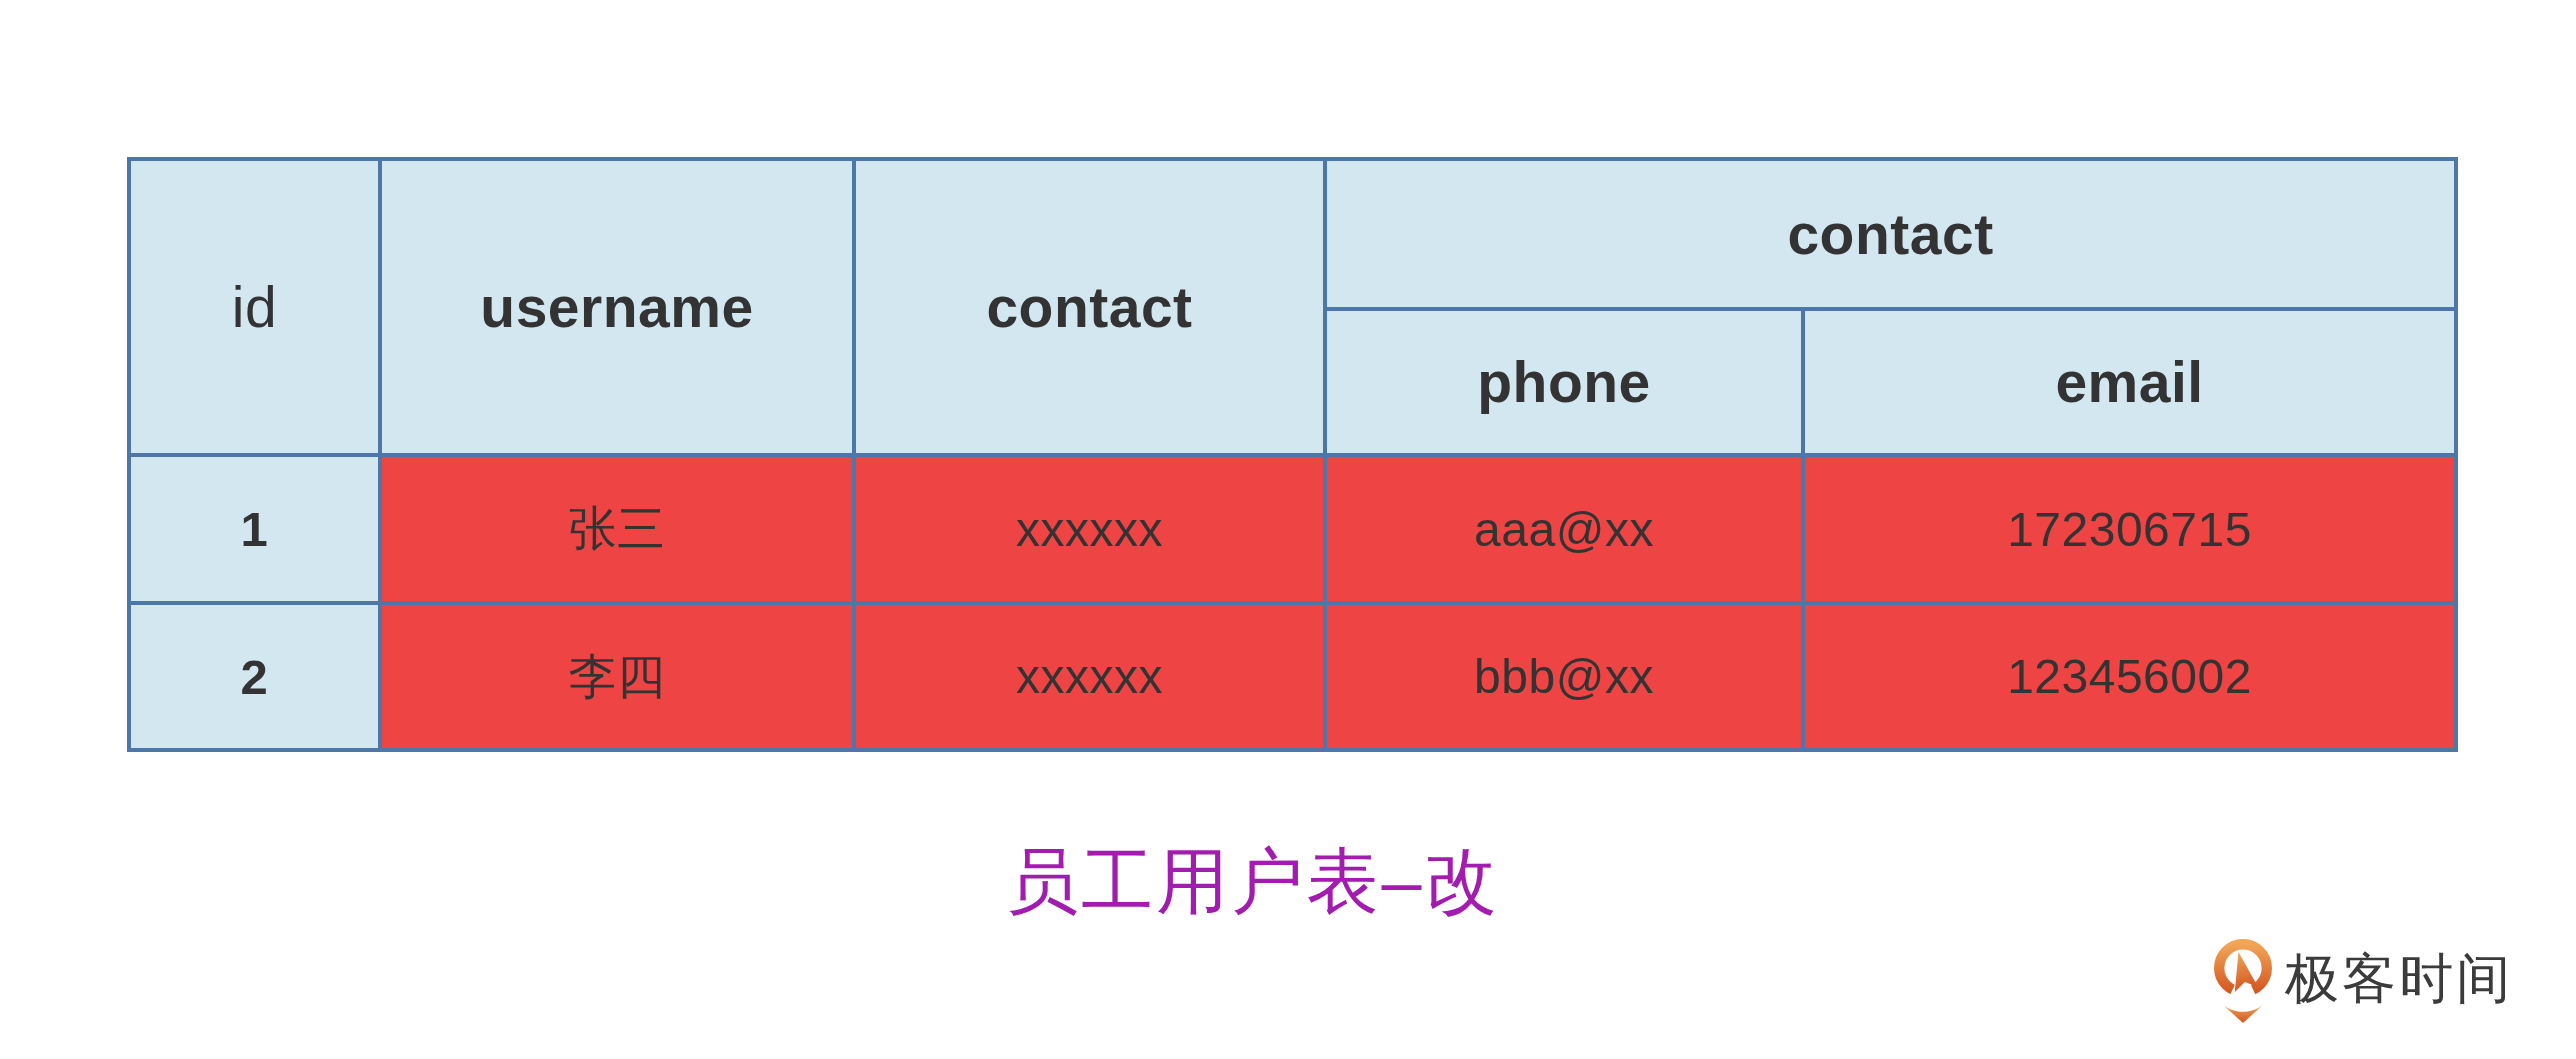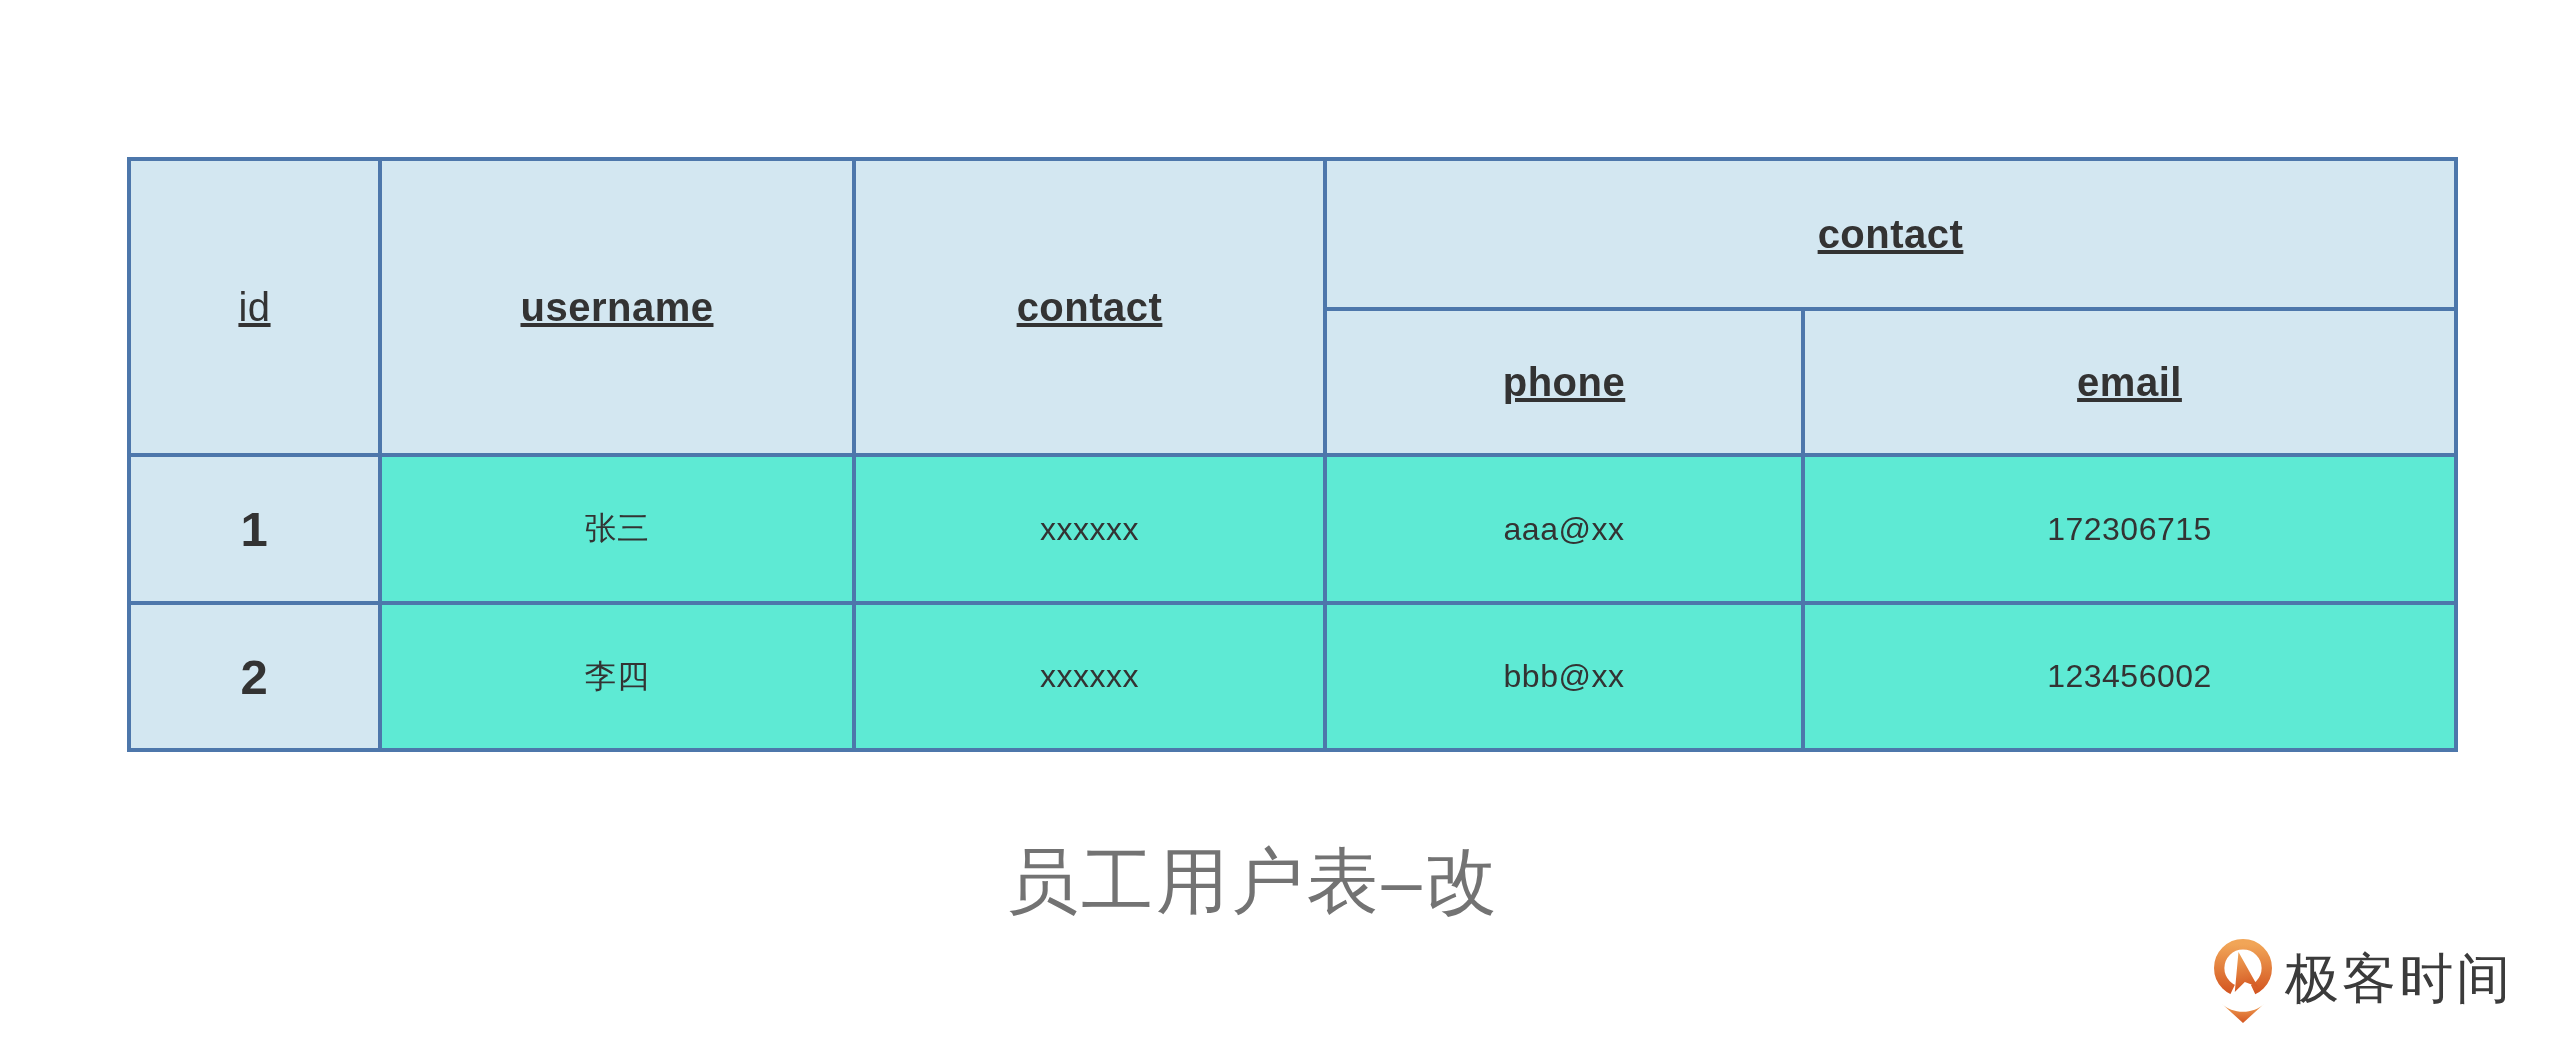--- a/index.html
+++ b/index.html
@@ -19,46 +19,45 @@
   }
   table.emp th, table.emp td{
     border:4.6px solid #4d77ab;
     text-align:center;vertical-align:middle;
     color:#333333;
     padding:0;
     overflow:hidden;
   }
   table.emp th{
     background:#d3e7f1;
-    font-size:40px;
+    font-size:57px;
     font-weight:600;
     letter-spacing:0.5px;
-    text-decoration:underline;
   }
   table.emp th.light{font-weight:400;text-align:center;}
   table.emp td{
-    background:#5eead4;
-    font-size:32px;
+    background:#ef4444;
+    font-size:48px;
     font-weight:400;
     letter-spacing:0.5px;
   }
   table.emp td.idcell{
     background:#d3e7f1;
     font-weight:600;
     font-size:49px;
   }
 
   
   .caption{
     position:absolute;
     left:1253px;top:843px;
     transform:translateX(-50%);
     font-size:72px;
     line-height:77px;
-    color:#737373;
+    color:#a21caf;
     letter-spacing:3.1px;
     white-space:nowrap;
   }
 
   
   .logo{
     position:absolute;left:2214px;top:934px;
     height:91px;
     display:flex;align-items:center;gap:13px;
   }

